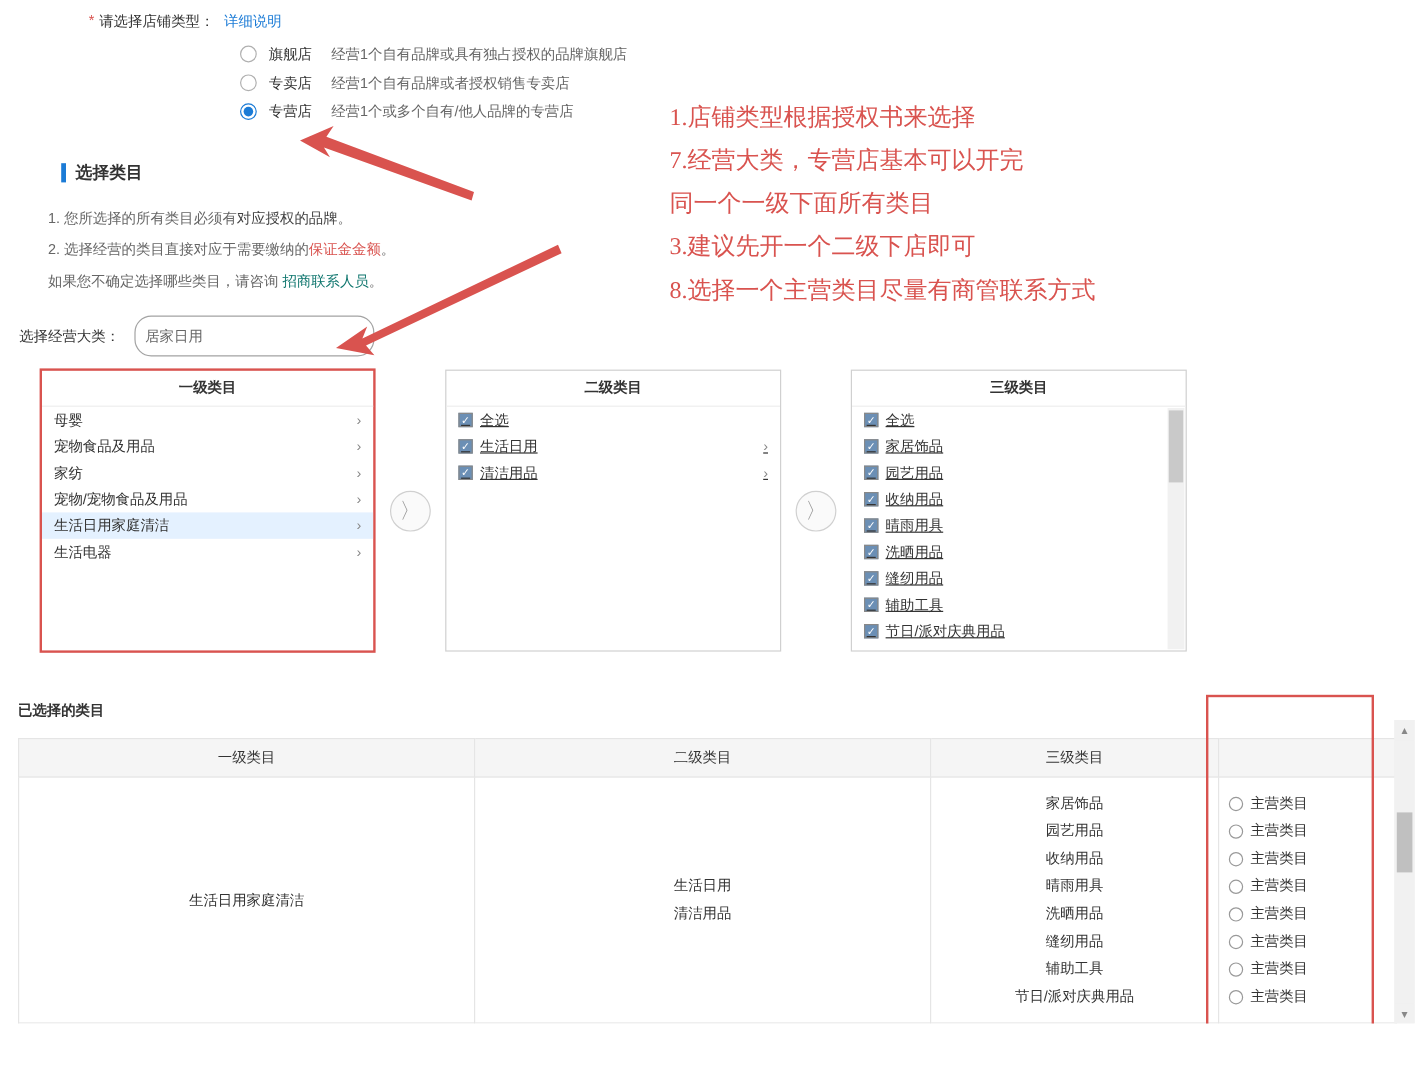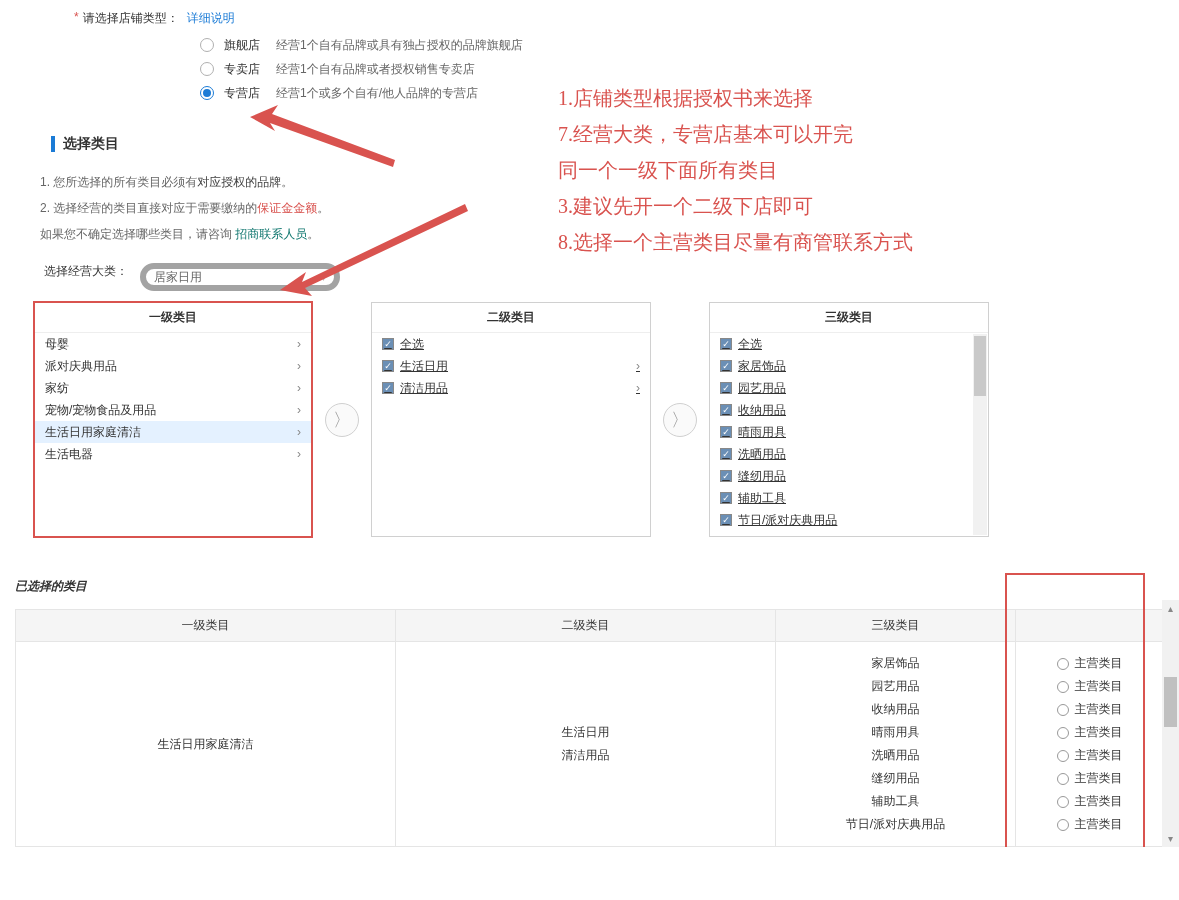--- a/index.html
+++ b/index.html
@@ -17,23 +17,23 @@
   .radio.selected::after { content: ""; width: 8px; height: 8px; background: #1b7bd6; border-radius: 50%; display: block; }
   .radio-label { width: 44px; color: #333; }
   .radio-desc { color: #666; margin-left: 8px; }
   .section-title-bar { display: flex; align-items: center; margin: 30px 0 16px 18px; padding-left: 33px; }
   .section-bar { width: 4px; height: 16px; background: #1b7bd6; margin-right: 8px; }
   .section-title { font-size: 14px; font-weight: bold; color: #333; }
   .notes { margin-left: 40px; line-height: 26px; color: #666; }
   .notes .em1 { color: #404040; }
   .notes .em2 { color: #d9534f; }
   .notes .link { color: #0f766e; cursor: pointer; }
-  .select-row { margin: 16px 0 10px 44px; display: flex; }
+  .select-row { margin: 16px 0 10px 16px; display: flex; align-items: center; }
   .select-label { margin-right: 12px; }
-  .select-box { width: 200px; height: 28px; border: 6px solid #a3a3a3; border-radius: 14px; display: flex; align-items: center; padding: 0 8px; justify-content: space-between; color: #666; cursor: pointer; background: #fff; }
+  .select-box { width: 200px; height: 28px; border: 1px solid #a3a3a3; border-radius: 14px; display: flex; align-items: center; padding: 16px 8px; justify-content: space-between; color: #666; cursor: pointer; background: #fff; }
   .select-box .caret { color: #bbb; font-size: 10px; }
   .panels { display: flex; align-items: center; margin-left: 33px; gap: 0; }
   .panel { width: 280px; border: 1px solid #d0d0d0; background: #fff; }
   .panel.red-border { border: 2px solid #d9534f; }
   .panel-header { height: 30px; border-bottom: 1px solid #eee; display: flex; align-items: center; justify-content: center; font-weight: bold; color: #333; }
   .panel-body { height: 203px; overflow-y: auto; }
   .cat-item { height: 22px; display: flex; align-items: center; justify-content: space-between; padding: 0 10px; cursor: pointer; color: #333; }
   .cat-item.active { background: #e4f1ff; }
   .cat-item .chev { color: #888; font-size: 12px; }
   .chk-item { height: 22px; display: flex; align-items: center; padding: 0 10px; cursor: pointer; text-decoration: underline; }
@@ -41,26 +41,26 @@
   .chk::after { content: "✓"; color: #fff; font-size: 9px; line-height: 1; }
   .chk-item .chev { margin-left: auto; color: #888; }
   .arrow-btn { width: 34px; height: 34px; border: 1px solid #d0d0d0; border-radius: 50%; background: #fafafa; color: #999; display: flex; align-items: center; justify-content: center; font-size: 18px; margin: 0 12px; cursor: pointer; }
   .scrollbar { position: absolute; right: 1px; top: 1px; bottom: 1px; width: 14px; background: #f1f1f1; }
   .scrollbar .thumb { position: absolute; top: 2px; left: 1px; right: 1px; height: 60px; background: #c9c9c9; border-radius: 0; }
   .panel-body.rel { position: relative; }
   .annotations { position: absolute; left: 558px; top: 80px; font-family: "SimSun","宋体",serif; font-size: 20px; color: #d9534f; line-height: 36px; }
   .red-arrow { position: absolute; }
   .red-arrow svg { display: block; }
   .selected-section { margin-top: 40px; padding: 0 15px 0 15px; position: relative; }
-  .selected-title { font-weight: bold; margin: 0 0 14px 0; font-style: italic; }
+  .selected-title { font-weight: bold; margin: 0 0 14px 0; }
   .sel-table { width: 100%; border-collapse: collapse; }
   .sel-table th { background: #f5f5f5; border: 1px solid #e5e5e5; height: 32px; font-weight: normal; color: #333; }
   .sel-table td { border: 1px solid #e5e5e5; padding: 10px 8px; vertical-align: middle; text-align: center; }
   .col3-list div, .col4-list div { height: 23px; display: flex; align-items: center; justify-content: center; }
-  .col4-list .row { display: flex; align-items: center; justify-content: center; gap: 6px; }
+  .col4-list .row { display: flex; align-items: center; justify-content: flex-start; gap: 6px; }
   .radio-small { width: 12px; height: 12px; border: 1px solid #999; border-radius: 50%; display: inline-block; background: #fff; cursor: pointer; }
   .outer-scroll { position: absolute; right: 0; top: 600px; bottom: 0; width: 17px; background: #f1f1f1; }
   .outer-scroll .up,.outer-scroll .down { height: 17px; background: #f1f1f1; display:flex; align-items:center; justify-content:center; color:#888; font-size:10px;}
   .outer-scroll .track { position: absolute; top:17px; bottom:17px; left:0; right:0; background:#f1f1f1;}
   .outer-scroll .thumb { position:absolute; top:60px; left:2px; right:2px; height:50px; background:#c0c0c0;}
   .red-rect { position: absolute; border: 2px solid #d9534f; pointer-events: none; }
 </style>
 </head>
 <body>
 
@@ -130,21 +130,21 @@
 
   <div class="panels">
     <div class="panel red-border">
       <div class="panel-header">一级类目</div>
       <div class="panel-body" id="level1-body">
           <div class="cat-item">
             <span>母婴</span>
             <span class="chev">›</span>
           </div>
           <div class="cat-item">
-            <span>派对庆典用品</span>
+            <span>宠物食品及用品</span>
             <span class="chev">›</span>
           </div>
           <div class="cat-item">
             <span>家纺</span>
             <span class="chev">›</span>
           </div>
           <div class="cat-item">
             <span>宠物/宠物食品及用品</span>
             <span class="chev">›</span>
           </div>

